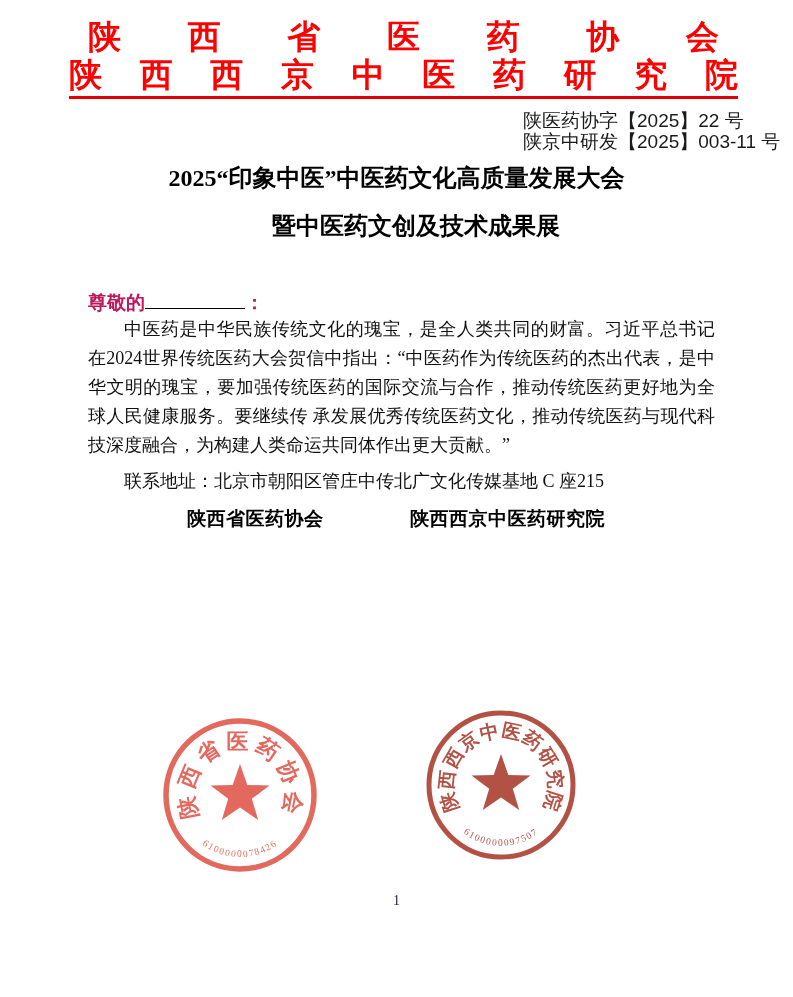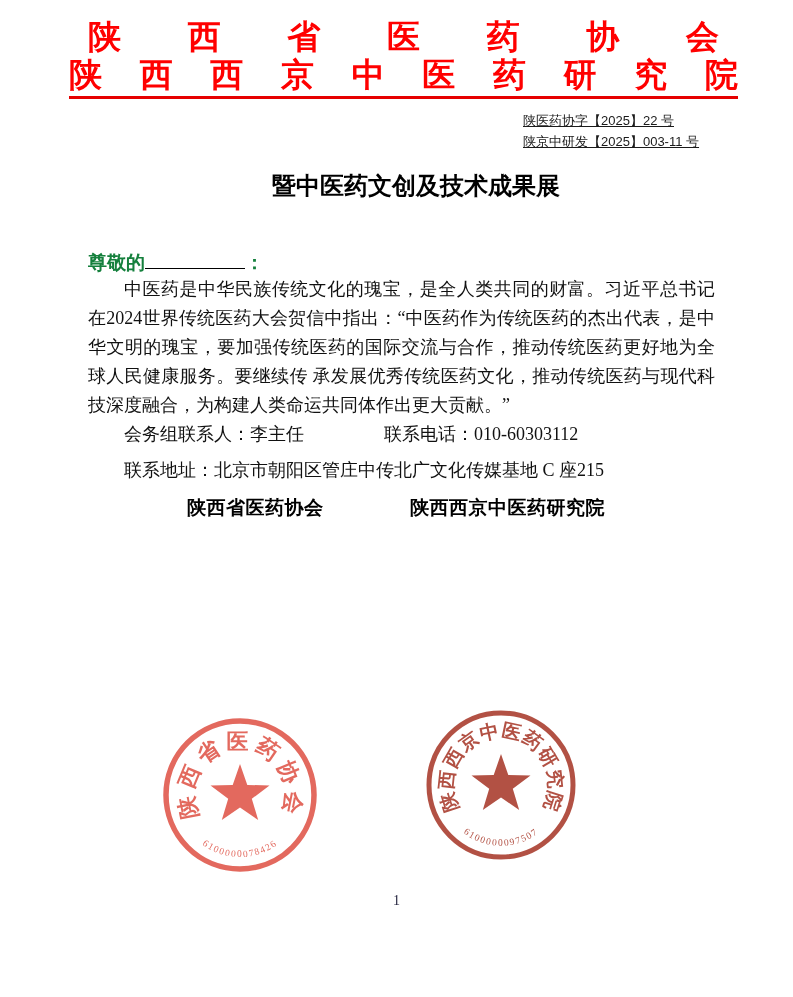--- a/index.html
+++ b/index.html
@@ -25,33 +25,33 @@
     font-family:"Liberation Sans","DejaVu Sans",sans-serif;
     font-weight:bold;color:#ff0000;
     font-size:33px;line-height:38px;
     white-space:nowrap;
   }
   .org-line.first{padding:0 19px;}
   
   .doc-numbers{
     margin:11px 0 0 523px;
     font-family:"Liberation Sans","DejaVu Sans",sans-serif;
-    font-size:13px;line-height:21px;color:#1a1a1a;text-decoration:underline;
+    font-size:19px;line-height:21px;color:#1a1a1a;
   }
   
   .title-line{
     text-align:center;font-weight:bold;
     font-size:24px;line-height:27px;color:#000;
   }
   .title-line.l1{margin-top:13px;}
   .title-line.l2{margin-top:21px;padding-left:39px;}
   
   .salutation{
     margin:49px 45px 0 88px;
-    font-size:19px;line-height:24px;font-weight:bold;color:#15803d;
+    font-size:19px;line-height:24px;font-weight:bold;color:#be185d;
   }
   .blank-line{
     display:inline-block;width:100px;height:1em;
     border-bottom:1.6px solid #000;vertical-align:baseline;
   }
   .para{
     margin:0 45px 0 88px;width:627px;box-sizing:border-box;
     font-size:18px;line-height:29px;
     text-align:justify;text-indent:2em;color:#111;
   }
@@ -121,31 +121,29 @@
         <span>究</span>
         <span>院</span>
       </div>
   </div>
 
   <div class="doc-numbers">
     <div>陕医药协字【2025】22 号</div>
     <div>陕京中研发【2025】003-11 号</div>
   </div>
 
+  <div class="title-line l1">2025“印象中医”中医药文化高质量发展大会</div>
   <div class="title-line l2">暨中医药文创及技术成果展</div>
 
   <div class="salutation">
     <span>尊敬的</span><span class="blank-line"></span><span>：</span>
   </div>
 
   <p class="para p1">中医药是中华民族传统文化的瑰宝，是全人类共同的财富。习近平总书记在2024世界传统医药大会贺信中指出：“中医药作为传统医药的杰出代表，是中华文明的瑰宝，要加强传统医药的国际交流与合作，推动传统医药更好地为全球人民健康服务。要继续传 承发展优秀传统医药文化，推动传统医药与现代科技深度融合，为构建人类命运共同体作出更大贡献。”</p>
 
-  <div class="contact-line">
-    <span>会务组联系人：李主任</span><span class="gap-spacer"></span><span>联系电话：010-60303112</span>
-  </div>
   <div class="contact-line address">联系地址：北京市朝阳区管庄中传北广文化传媒基地 C 座215</div>
 
   <div class="signature-row">
     <span class="signature left">陕西省医药协会</span>
     <span class="signature right">陕西西京中医药研究院</span>
   </div>
 
   <svg class="seal left-seal" width="170" height="170" viewBox="-85 -85 170 170">
     <defs>
       <path id="arcNameL" d="M -39.8 23 A 46 46 0 1 1 39.8 23"></path>

